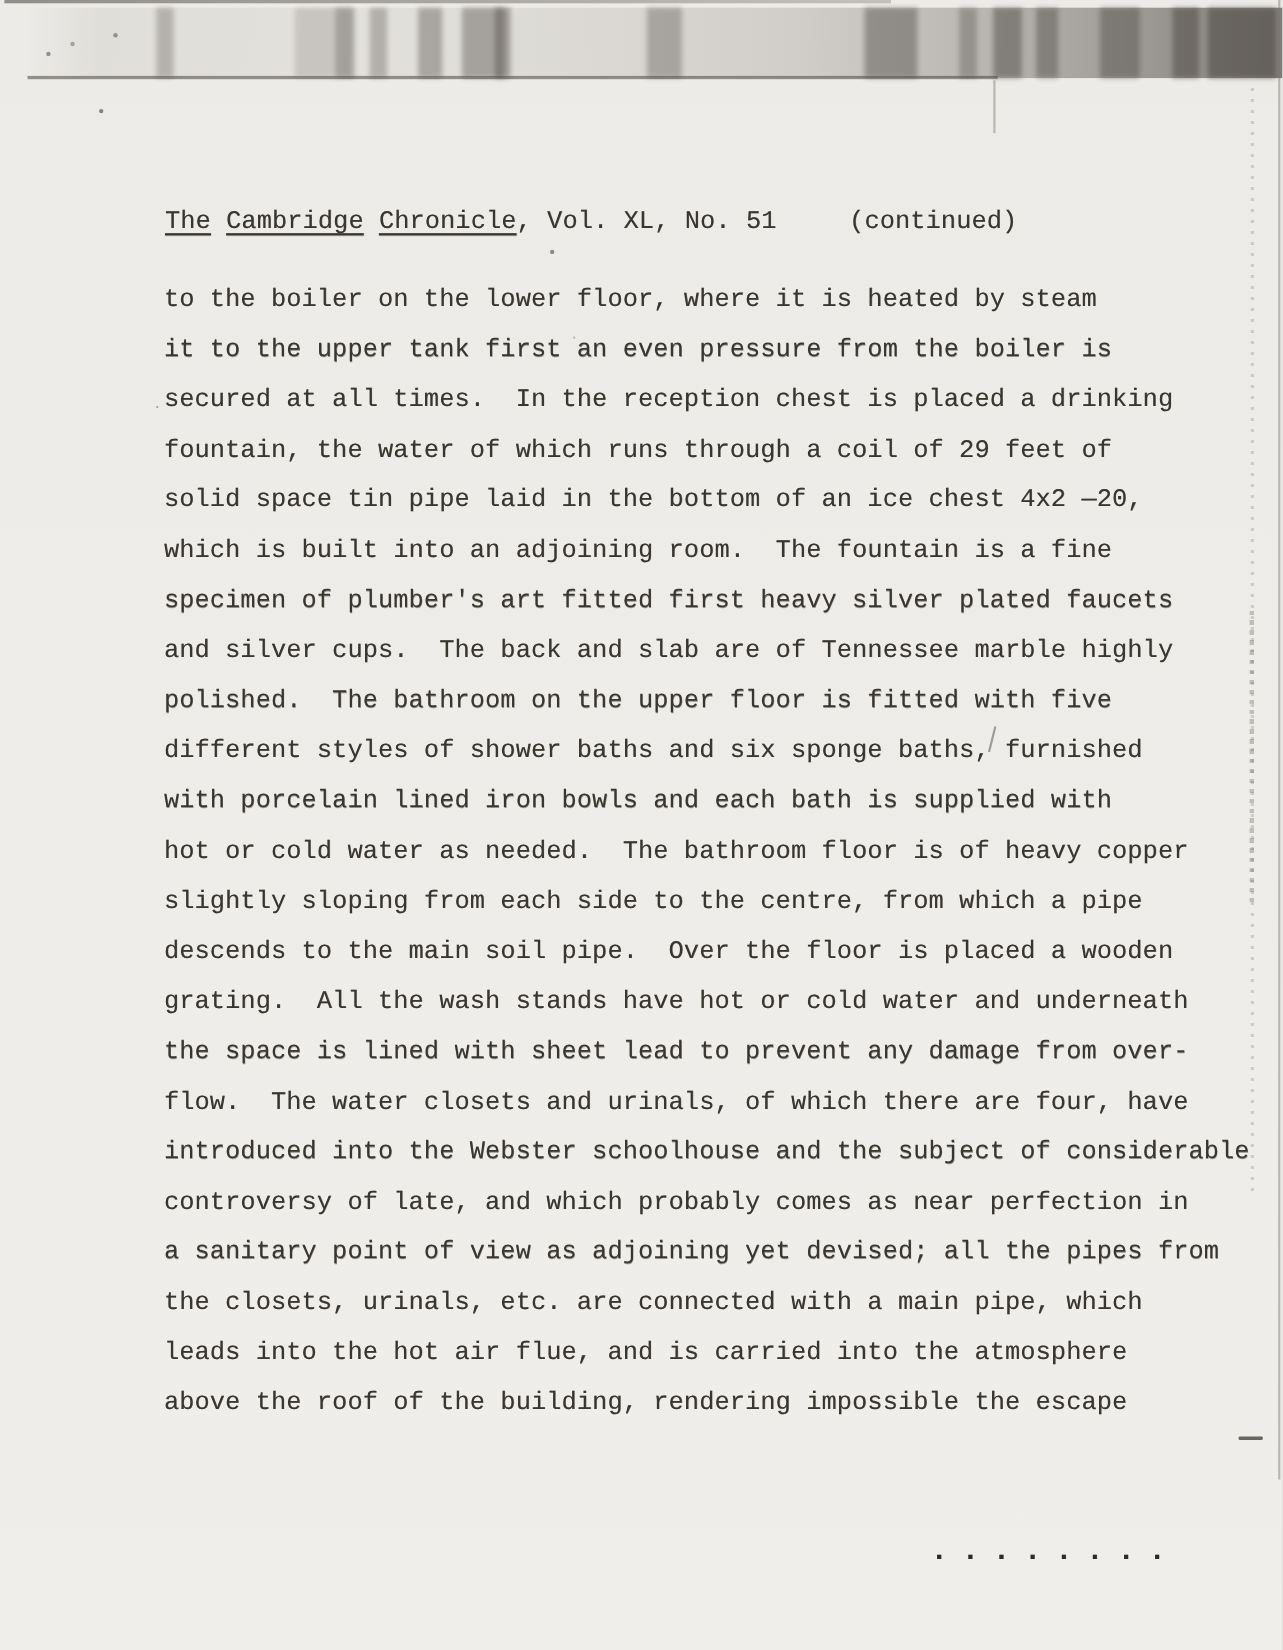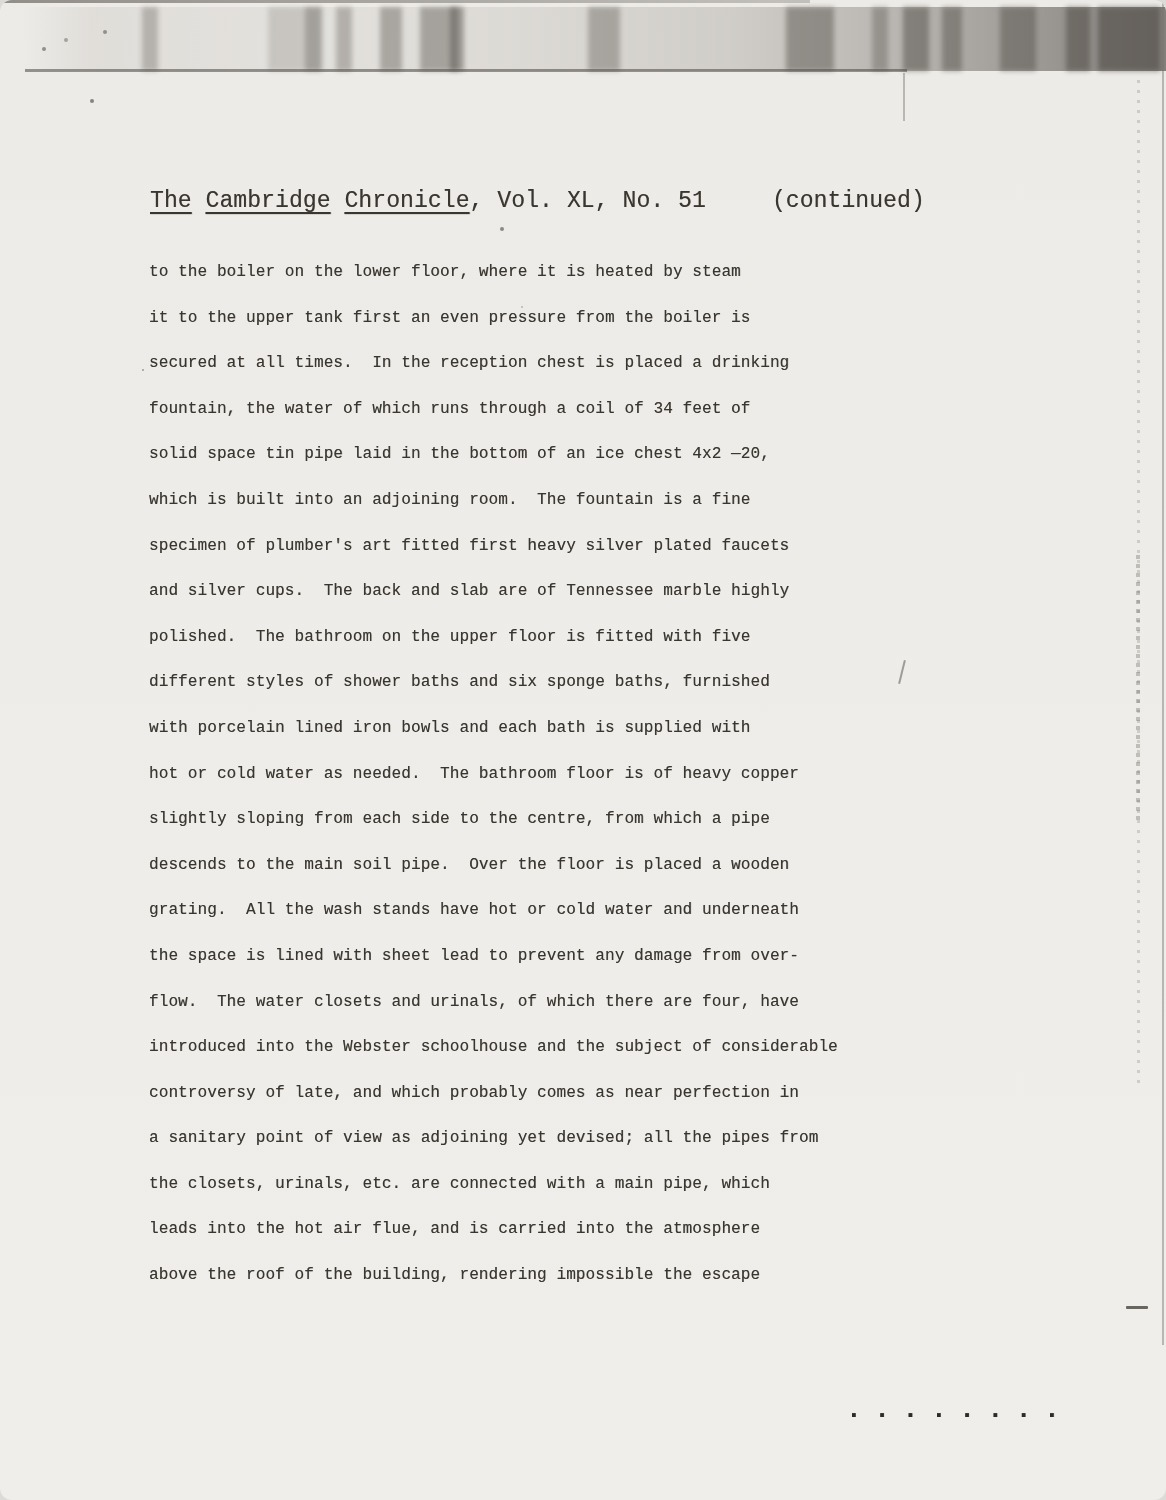--- a/index.html
+++ b/index.html
@@ -4,21 +4,20 @@
 <style>
   html,body { margin:0; padding:0; background:#dddbd7; }
   .page {
     position:relative;
     width:1166px; height:1500px;
     margin:0 auto;
     background:linear-gradient(180deg,#edebe7 0%, #efede9 60%, #f0eeea 100%);
     overflow:hidden;
     font-family:"Liberation Mono","DejaVu Sans Mono",monospace;
     color:#39362f;
-    border-radius:12px;
   }
   .ink { text-shadow:0.3px 0.3px 0.6px rgba(57,54,47,0.5); }
 
   
   .smudge-band {
     position:absolute; top:7px; left:22px; width:1144px; height:64px;
     background:linear-gradient(90deg,
       rgba(110,105,98,0)    0%,
       rgba(110,105,98,0.10) 6%,
       rgba(112,107,100,0.08) 25%,
@@ -65,21 +64,21 @@
   
   .doc-header {
     position:absolute; left:150px; top:188px;
     font-size:23px; letter-spacing:0.1px; white-space:pre;
   }
   .doc-header .u { text-decoration:underline; text-underline-offset:5px; text-decoration-thickness:1.6px; }
   .doc-header .w { margin-right:13.8px; }
   .doc-header .continued { margin-left:66px; }
 
   .body-text { position:absolute; left:149px; top:250px;
-    font-size:16px; line-height:45.6px; letter-spacing:0.1px; }
+    font-size:23px; line-height:45.6px; letter-spacing:0.1px; }
   .line { white-space:pre; height:45.6px; }
 
   .dots { position:absolute; left:846px; top:1390px;
     font-size:26px; font-weight:bold; letter-spacing:12.7px;
     line-height:40px; color:#2e2b27; }
 </style>
 </head>
 <body>
 
 <div class="page">
@@ -111,21 +110,21 @@
   <div class="crease"></div>
   <div class="five-slash"></div>
   <div class="specks"></div>
 
   <div class="doc-header ink"><span class="u w">The</span><span class="u w">Cambridge</span><span class="u">Chronicle</span><span>, Vol. XL, No. 51</span><span class="continued">(continued)</span></div>
 
   <div class="body-text ink">
     <div class="line">to the boiler on the lower floor, where it is heated by steam</div>
     <div class="line">it to the upper tank first an even pressure from the boiler is</div>
     <div class="line">secured at all times.  In the reception chest is placed a drinking</div>
-    <div class="line">fountain, the water of which runs through a coil of 34 feet of</div>
+    <div class="line">fountain, the water of which runs through a coil of 29 feet of</div>
     <div class="line">solid space tin pipe laid in the bottom of an ice chest 4x2 —20,</div>
     <div class="line">which is built into an adjoining room.  The fountain is a fine</div>
     <div class="line">specimen of plumber's art fitted first heavy silver plated faucets</div>
     <div class="line">and silver cups.  The back and slab are of Tennessee marble highly</div>
     <div class="line">polished.  The bathroom on the upper floor is fitted with five</div>
     <div class="line">different styles of shower baths and six sponge baths, furnished</div>
     <div class="line">with porcelain lined iron bowls and each bath is supplied with</div>
     <div class="line">hot or cold water as needed.  The bathroom floor is of heavy copper</div>
     <div class="line">slightly sloping from each side to the centre, from which a pipe</div>
     <div class="line">descends to the main soil pipe.  Over the floor is placed a wooden</div>

